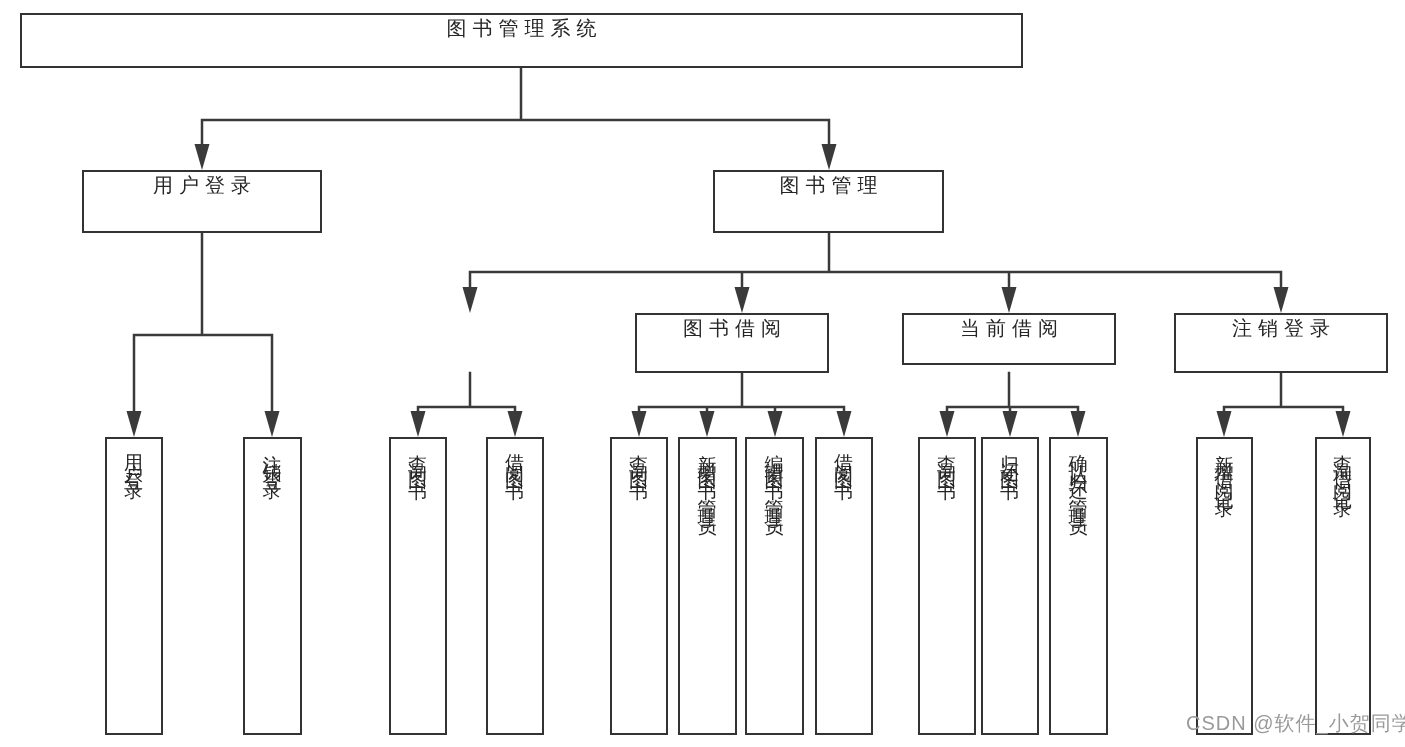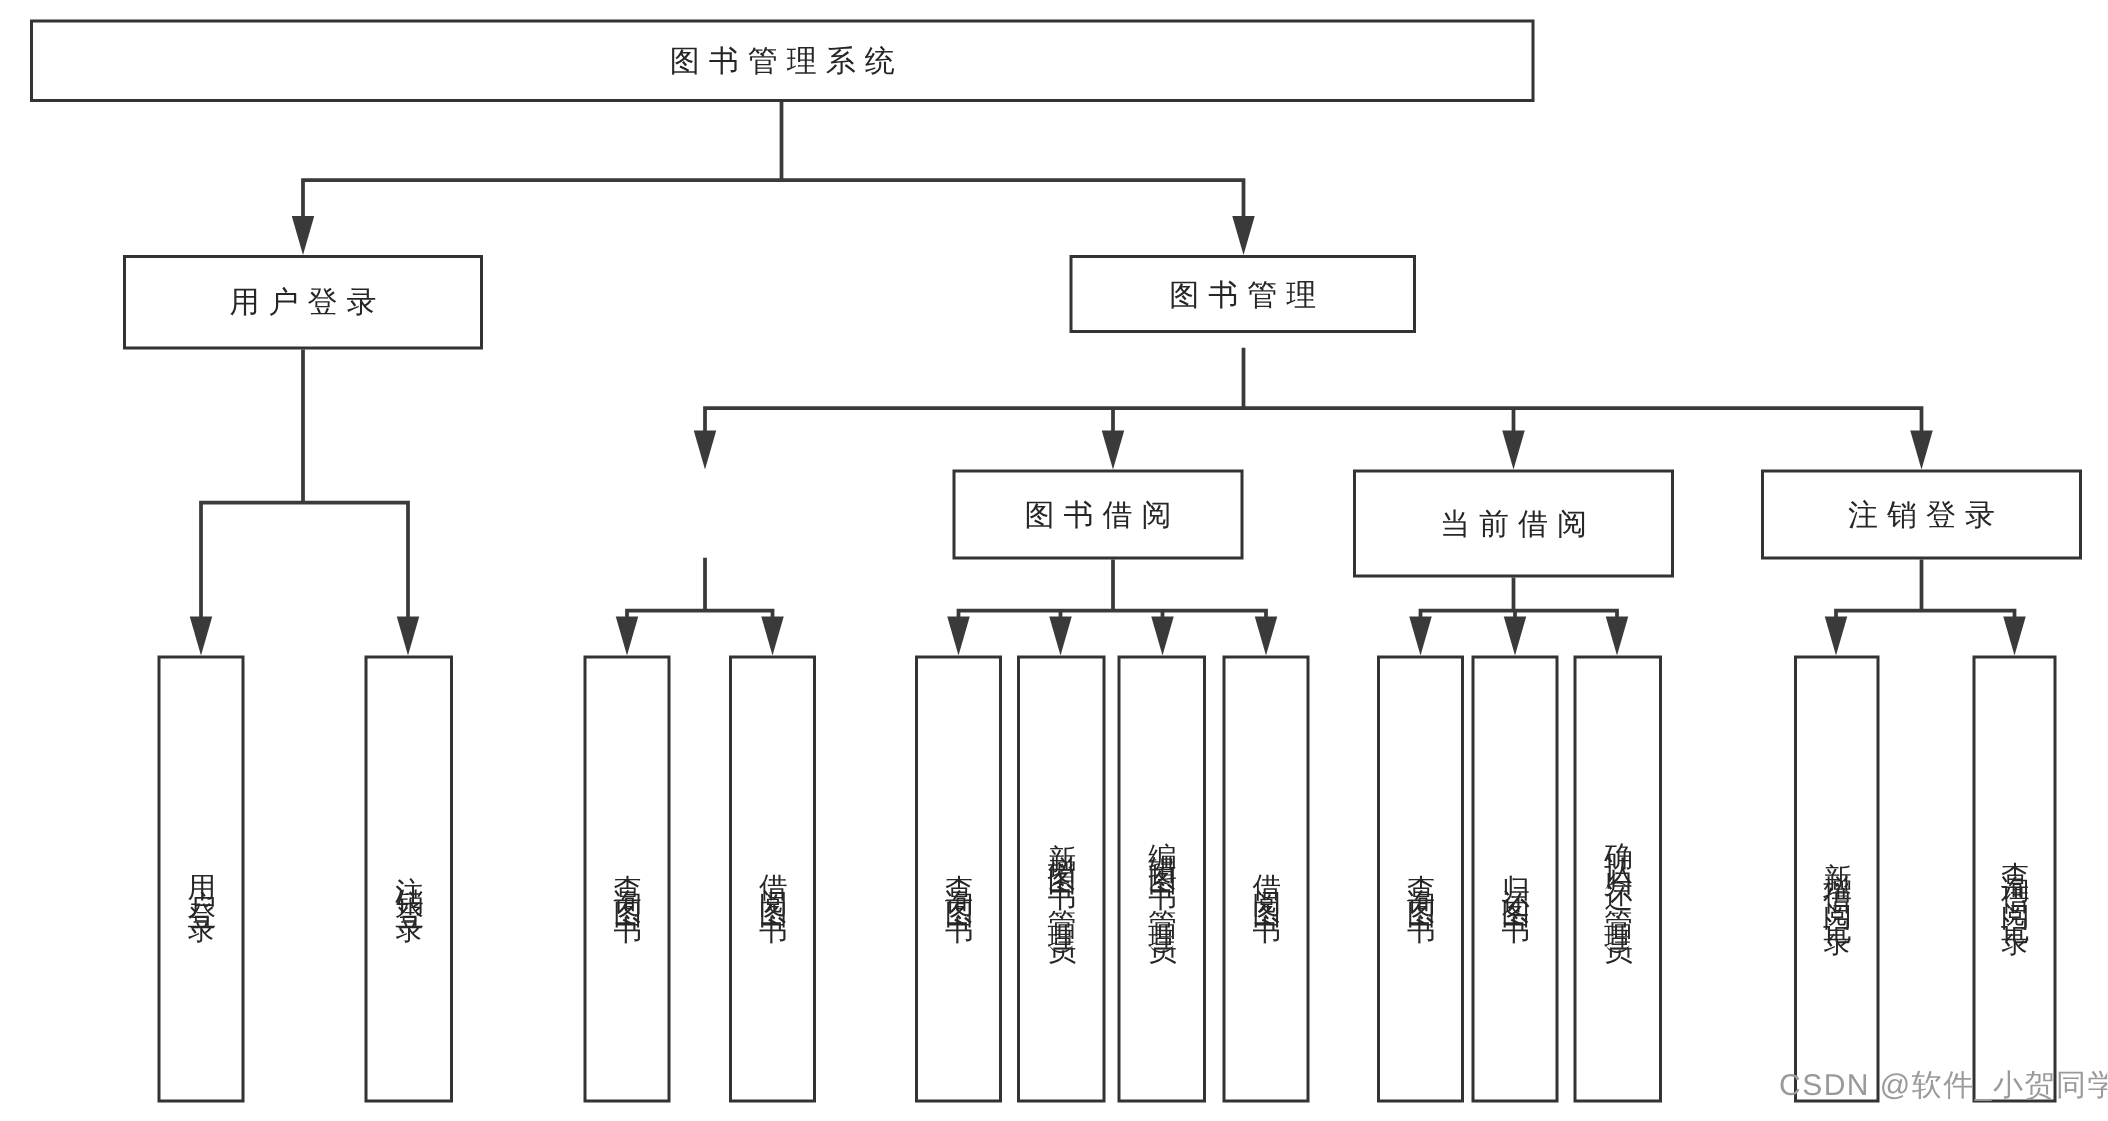--- a/index.html
+++ b/index.html
@@ -5,21 +5,21 @@
   :root{
     --line:#3a3a3a; --border:#333333; --text:#262626; --wm:#9a9a9a;
   }
   html,body{margin:0;padding:0;background:#ffffff;}
   body{font-family:"Liberation Sans", sans-serif;}
   #stage{position:relative;width:1405px;height:747px;background:#ffffff;overflow:hidden;}
   #connectors{position:absolute;left:0;top:0;width:1405px;height:747px;z-index:1;}
   .box{
     position:absolute;box-sizing:border-box;background:#ffffff;
     border:2px solid var(--border);color:var(--text);
-    display:flex;align-items:center;justify-content:center;
+    display:flex;justify-content:center;
     font-size:20px;letter-spacing:6px;text-indent:6px;
     z-index:2;white-space:nowrap;
   }
   .vbox{letter-spacing:0;text-indent:0;}
   .vbox .vtext{
     writing-mode:vertical-rl;text-orientation:mixed;
     font-size:19px;letter-spacing:9px;line-height:1;
     white-space:nowrap;
   }
   #watermark{
@@ -61,28 +61,28 @@
       <polygon points="1335.5,411 1350.5,411 1343,437" fill="#3a3a3a"></polygon>
     </svg>
 
   <div class="box" style="left:20px;top:13px;width:1003px;height:55px;">
     <span>图书管理系统</span>
   </div>
 
   <div class="box" style="left:82px;top:170px;width:240px;height:63px;">
     <span>用户登录</span>
   </div>
-  <div class="box" style="left:713px;top:170px;width:231px;height:52px;">
+  <div class="box" style="left:713px;top:170px;width:231px;height:63px;">
     <span>图书管理</span>
   </div>
 
   <div class="box" style="left:635px;top:313px;width:194px;height:60px;">
     <span>图书借阅</span>
   </div>
-  <div class="box" style="left:902px;top:313px;width:214px;height:72px;">
+  <div class="box" style="left:902px;top:313px;width:214px;height:52px;">
     <span>当前借阅</span>
   </div>
   <div class="box" style="left:1174px;top:313px;width:214px;height:60px;">
     <span>注销登录</span>
   </div>
 
   <div class="box vbox" style="left:105px;top:437px;width:58px;height:298px;">
     <span class="vtext">用户登录</span>
   </div>
   <div class="box vbox" style="left:243px;top:437px;width:59px;height:298px;">

